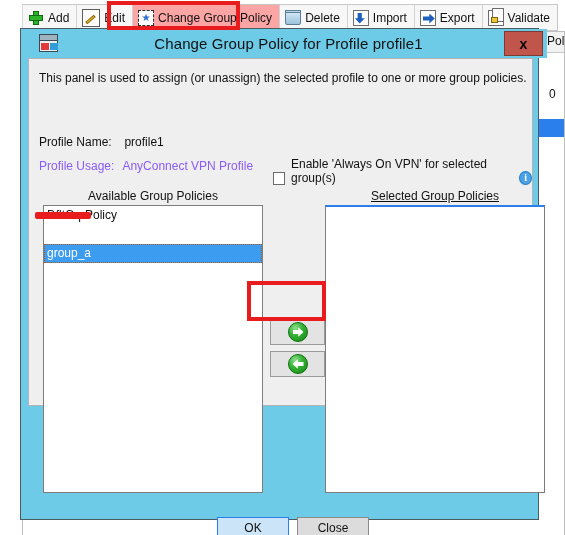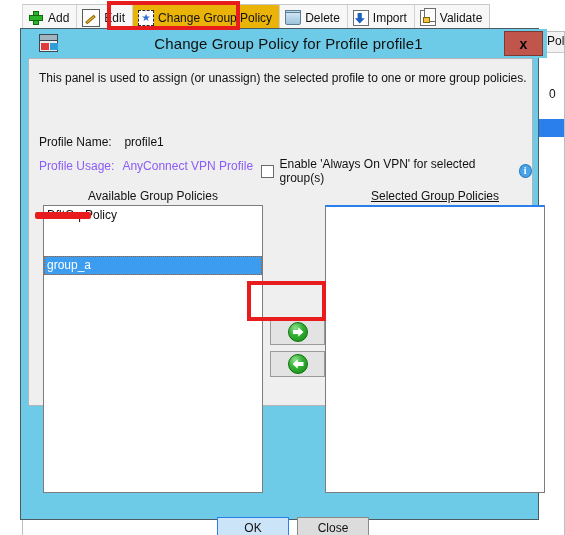--- a/index.html
+++ b/index.html
@@ -43,21 +43,21 @@
     padding: 0 7px 0 5px;
     border-right: 1px solid #d2d2d2;
     background: #f7f7f7;
     white-space: nowrap;
     font-size: 12px;
     color: #111;
     line-height: 1;
   }
   .tb-item:last-child { border-right: none; }
   .tb-item.active {
-    background: #eab308;
+    background: #fca5a5;
   }
   .tb-label { padding-top: 1px; text-align: right; }
   .tb-ico {
     width: 16px; height: 16px;
     display: inline-block;
     position: relative;
     flex: 0 0 16px;
   }
 
   
@@ -314,24 +314,24 @@
   }
   #profile-usage-row {
     position: absolute;
     left: 10px;
     top: 100px;
     font-size: 12px;
     color: #8b5cf6;
   }
   #always-on-row {
     position: absolute;
-    left: 232px;
+    left: 244px;
     top: 98px;
     display: flex;
-    align-items: center;
+    align-items: flex-end;
     gap: 6px;
     font-size: 12px;
     color: #111;
   }
   #always-on-box {
     width: 13px; height: 13px;
     background: #ffffff;
     border: 1px solid #6b6b6b;
     box-sizing: border-box;
     cursor: pointer;
@@ -380,21 +380,20 @@
     font-size: 12px;
     color: #111;
     cursor: default;
     white-space: nowrap;
   }
   .list-item.selected {
     background: #3b9cf0;
     color: #ffffff;
     outline: 1px dotted #b05a1e;
     outline-offset: -1px;
-    margin-top: 12px;
   }
   .list-item.spacer { background: transparent; }
 
   
   .xfer-btn {
     position: absolute;
     width: 55px;
     height: 26px;
     background: #e3e3e3;
     border: 1px solid #9a9a9a;
@@ -497,20 +496,24 @@
     </div>
     <div class="tb-item">
       <span class="tb-ico ico-trash"></span>
       <span class="tb-label">Delete</span>
     </div>
     <div class="tb-item">
       <span class="tb-ico ico-import"></span>
       <span class="tb-label">Import</span>
     </div>
     <div class="tb-item">
+      <span class="tb-ico ico-export"></span>
+      <span class="tb-label">Export</span>
+    </div>
+    <div class="tb-item">
       <span class="tb-ico ico-validate"></span>
       <span class="tb-label">Validate</span>
     </div>
   </div>
 </div>
 
 <div id="dialog">
 
   <div id="dlg-titlebar">
     <span id="dlg-icon"></span>

